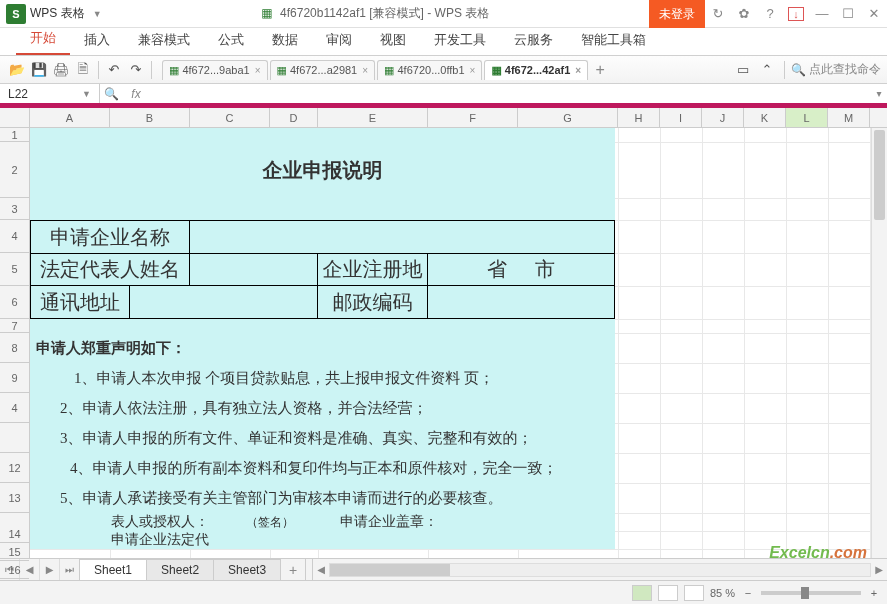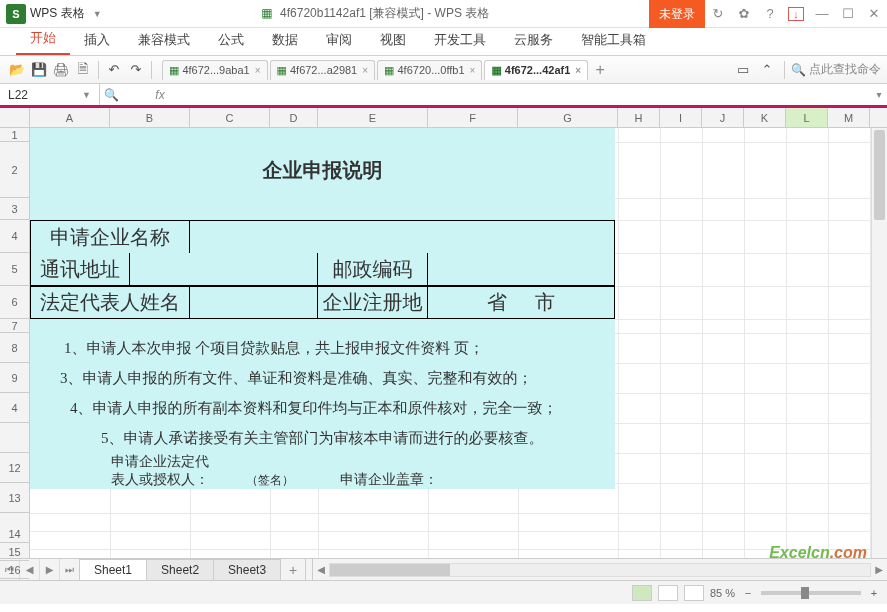--- a/index.html
+++ b/index.html
@@ -29,21 +29,21 @@
 .toolbar .doctabs { display: flex; flex: 1; align-items: center; margin-left: 6px; overflow: hidden; }
 .toolbar .doctab { display: flex; align-items: center; gap: 3px; padding: 3px 6px; border: 1px solid #ccc; border-bottom: none; background: #f7f7f7; margin-right: 2px; font-size: 11px; color: #555; border-radius: 3px 3px 0 0; cursor: pointer; white-space: nowrap; }
 .toolbar .doctab.active { background: #fff; color: #333; font-weight: bold; }
 .toolbar .doctab .gi { color: #2e7d32; }
 .toolbar .doctab .cx { color: #999; font-size: 10px; margin-left: 2px; }
 .toolbar .plus { width: 20px; text-align: center; color: #888; cursor: pointer; font-size: 16px; }
 .toolbar .right { display: flex; align-items: center; gap: 2px; }
 .toolbar .search { color: #888; font-size: 12px; display: flex; align-items: center; gap: 3px; }
 
 
-.fxbar { height: 24px; display: flex; align-items: center; border-bottom: 3px solid #be185d; }
+.fxbar { height: 24px; display: flex; align-items: center; border-bottom: 5px solid #be185d; }
 .fxbar .name { width: 100px; border-right: 1px solid #ccc; padding: 0 8px; font-size: 12px; display: flex; align-items: center; justify-content: space-between; height: 100%; }
 .fxbar .name .dd2 { font-size: 9px; color: #888; }
 .fxbar .fxicons { display: flex; align-items: center; height: 100%; }
 .fxbar .fxicons span { width: 24px; text-align: center; color: #888; cursor: pointer; }
 .fxbar .fxinput { flex: 1; padding: 0 6px; height: 100%; }
 .fxbar .expand { width: 16px; text-align: center; color: #888; font-size: 10px; cursor: pointer; }
 
 
 .gridwrap { position: relative; height: 450px; display: flex; }
 .rowheads { width: 30px; background: #f3f3f3; border-right: 1px solid #ccc; }
@@ -176,21 +176,21 @@
   </div>
 </div>
 
 <div class="fxbar">
   <div class="name">
     <span>L22</span>
     <span class="dd2">▼</span>
   </div>
   <div class="fxicons">
     <span>🔍</span>
-    <span style="font-style:italic;margin-left:24px;">fx</span>
+    <span style="font-style:italic;">fx</span>
   </div>
   <div class="fxinput"></div>
   <div class="expand">▾</div>
 </div>
 
 <div class="gridwrap">
   <div class="rowheads">
     <div class="corner"></div>
     <div id="rowheads-inner">
         <div class="rowhead" style="height: 14px;">1</div>
@@ -261,49 +261,51 @@
 
       <div class="doc">
         <div class="docrow" style="height:14px;"></div>
         <div class="docrow title-row">企业申报说明</div>
         <div class="docrow spacer-row"></div>
         <div class="formrow">
           <div class="cell" style="width:160px;border-right:1px solid #000;border-bottom:none;">申请企业名称</div>
           <div class="cell" style="width:425px;border-left:none;border-bottom:none;"></div>
         </div>
         <div class="formrow">
-          <div class="cell" style="width:100px;border-top:none;">通讯地址</div>
-          <div class="cell" style="width:188px;border-left:none;border-top:none;"></div>
-          <div class="cell" style="width:110px;border-left:none;border-top:none;">邮政编码</div>
-          <div class="cell" style="width:187px;border-left:none;border-top:none;"></div>
-        </div>
-        <div class="formrow">
           <div class="cell" style="width:160px;">法定代表人姓名</div>
           <div class="cell" style="width:128px;border-left:none;"></div>
           <div class="cell" style="width:110px;border-left:none;">企业注册地</div>
           <div class="cell" style="width:187px;border-left:none;gap:28px;">
             <span>省</span>
             <span>市</span>
           </div>
         </div>
+        <div class="formrow">
+          <div class="cell" style="width:100px;border-top:none;">通讯地址</div>
+          <div class="cell" style="width:188px;border-left:none;border-top:none;"></div>
+          <div class="cell" style="width:110px;border-left:none;border-top:none;">邮政编码</div>
+          <div class="cell" style="width:187px;border-left:none;border-top:none;"></div>
+        </div>
         <div class="docrow" style="height:14px;"></div>
-        <div class="docrow textrow" style="height:30px;padding-left:34px;">1、申请人本次申报   个项目贷款贴息，共上报申报文件资料    页；</div>
+        <div class="docrow textrow bold" style="height:30px;">申请人郑重声明如下：</div>
+        <div class="docrow textrow" style="height:30px;padding-left:44px;">1、申请人本次申报   个项目贷款贴息，共上报申报文件资料    页；</div>
+        <div class="docrow textrow" style="height:30px;padding-left:30px;">2、申请人依法注册，具有独立法人资格，并合法经营；</div>
         <div class="docrow textrow" style="height:30px;padding-left:30px;">3、申请人申报的所有文件、单证和资料是准确、真实、完整和有效的；</div>
         <div class="docrow textrow" style="height:30px;padding-left:40px;">4、申请人申报的所有副本资料和复印件均与正本和原件核对，完全一致；</div>
-        <div class="docrow textrow" style="height:30px;padding-left:30px;margin-left:41px;">5、申请人承诺接受有关主管部门为审核本申请而进行的必要核查。</div>
-        <div class="docrow sigrow" style="height:18px;">
-          <div style="width:60px;"></div>
-          <div style="width:140px;text-align:center;">申请企业法定代</div>
-        </div>
+        <div class="docrow textrow" style="height:30px;padding-left:30px;">5、申请人承诺接受有关主管部门为审核本申请而进行的必要核查。</div>
         <div class="docrow sigrow" style="height:18px;align-items:center;">
           <div style="width:60px;"></div>
           <div style="width:140px;text-align:center;">表人或授权人：</div>
           <div style="width:80px;text-align:center;font-size:12px;">（签名）</div>
           <div style="width:30px;"></div>
           <div style="width:140px;">申请企业盖章：</div>
+        </div>
+        <div class="docrow sigrow" style="height:18px;">
+          <div style="width:60px;"></div>
+          <div style="width:140px;text-align:center;">申请企业法定代</div>
         </div>
       </div>
 
     </div>
     <div class="vscroll">
       <div class="thumb"></div>
     </div>
   </div>
 </div>
 

